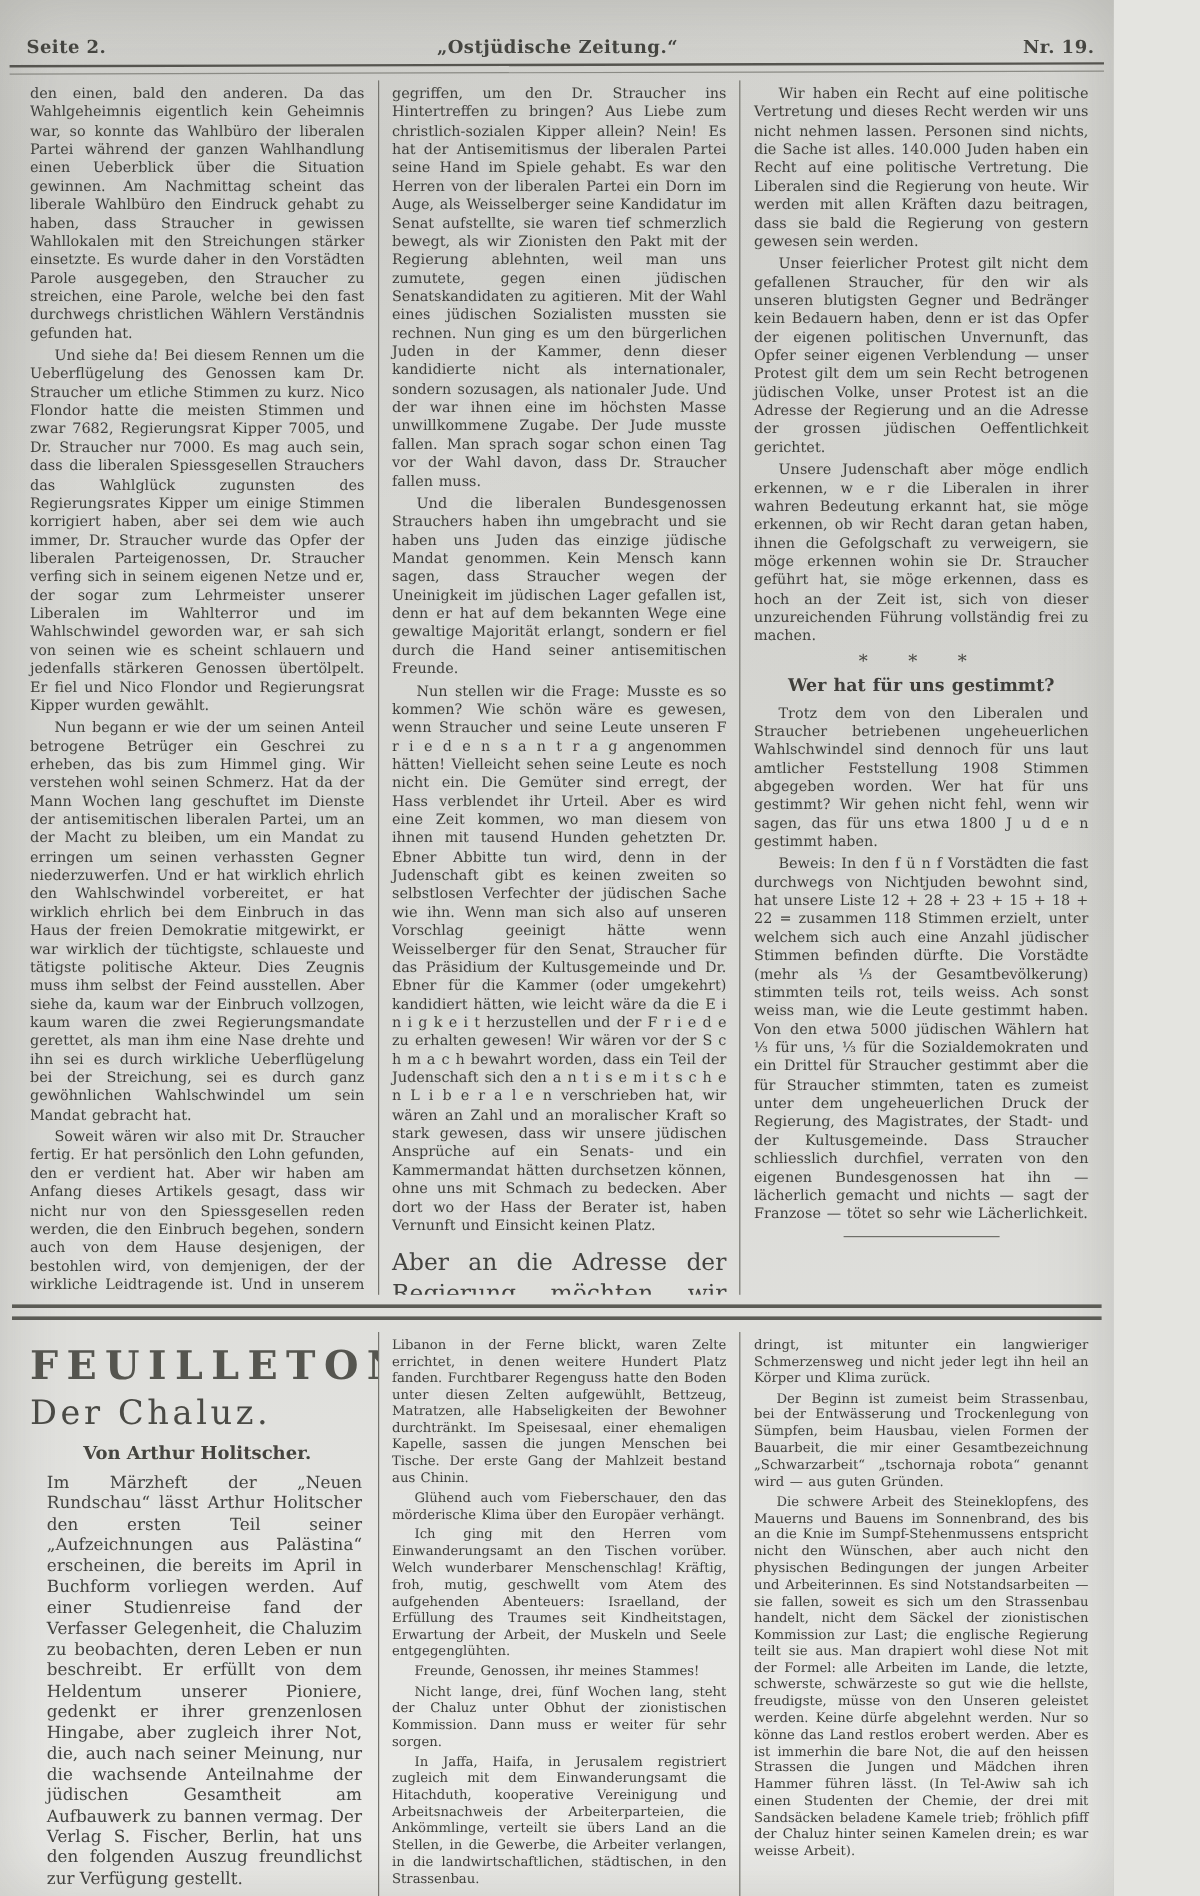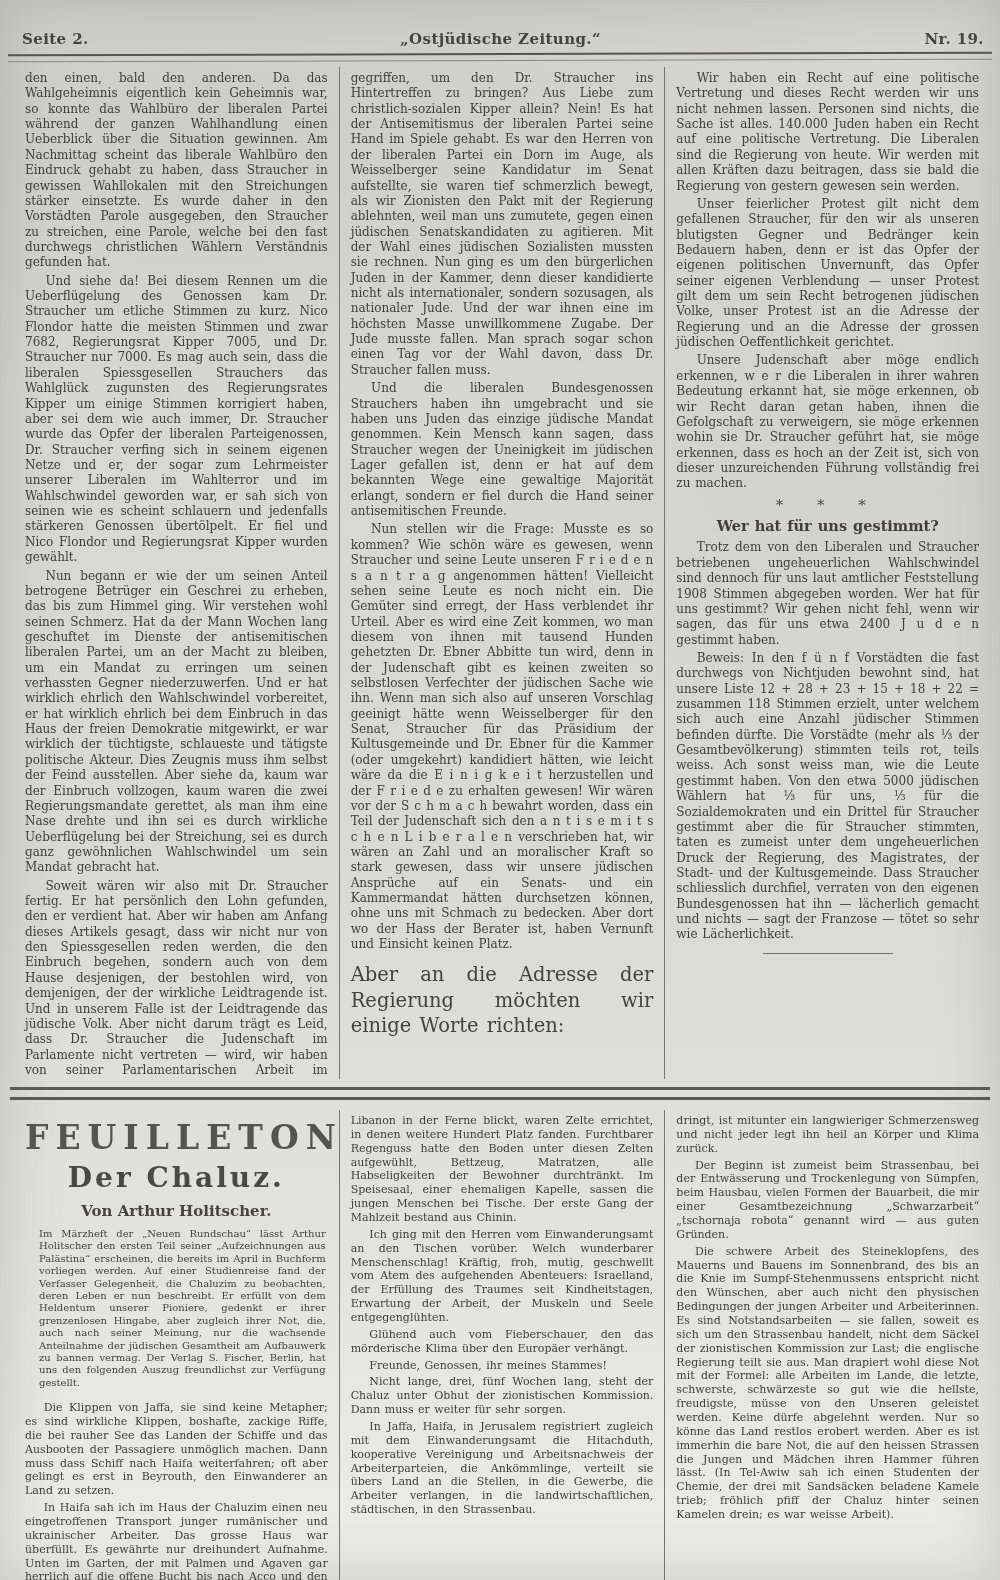--- a/index.html
+++ b/index.html
@@ -2,21 +2,21 @@
 <html><head>
 <meta charset="utf-8">
 <style>
   html,body{margin:0;padding:0;}
   body{
     width:1000px;height:1580px;
     font-family:"DejaVu Serif","Liberation Serif",serif;
     background:#e4e4e0;
   }
   .page{
-    position:relative;width:1000px;height:1580px;overflow:hidden;
+    position:relative;width:928px;height:1580px;overflow:hidden;
     color:#3d3d3a;
     background:
       radial-gradient(1200px 500px at 20% 8%, rgba(120,120,115,0.10), rgba(0,0,0,0) 60%),
       radial-gradient(900px 600px at 85% 30%, rgba(140,140,132,0.08), rgba(0,0,0,0) 55%),
       linear-gradient(180deg,#d6d6d2 0%,#d9d9d5 55%,#e3e3e0 80%,#ecece9 100%);
     box-shadow:inset 0 0 60px rgba(90,90,85,0.25);
   }
   
   .masthead{
     display:flex;justify-content:space-between;align-items:flex-end;
@@ -60,29 +60,29 @@
   .section-rule{
     margin:8px 10px 4px 10px;height:7px;
     border-top:3px solid #5b5b55;border-bottom:3px solid #5b5b55;
   }
   
   .feu-heading{
     font-size:33px;font-weight:bold;letter-spacing:7px;color:#55554f;
     margin:4px 0 4px 0;
   }
   .feu-title{
-    font-size:28px;font-weight:bold;letter-spacing:3px;text-align:center;
+    font-size:28px;font-weight:normal;letter-spacing:3px;text-align:left;
     color:#4a4a45;margin:0 0 8px 0;
   }
   .feu-byline{
     font-size:15px;font-weight:bold;text-align:center;margin:0 0 8px 0;
     color:#45443f;
   }
   .feu-intro{
-    font-size:10px;line-height:1.24;text-align:justify;
+    font-size:14px;line-height:1.24;text-align:justify;
     padding:0 2px 0 14px;margin-bottom:12px;color:#434340;
   }
   .cols-feu p{font-size:11px;line-height:1.26;}
 </style>
 </head>
 <body>
 
 <div class="page">
 
   <div class="masthead">
@@ -109,21 +109,21 @@
       <p class="subhead-large">Aber an die Adresse der Regierung möchten wir einige Worte richten:</p>
 
     </div>
 
     <div class="col">
       <p>Wir haben ein Recht auf eine politische Vertretung und dieses Recht werden wir uns nicht nehmen lassen. Personen sind nichts, die Sache ist alles. 140.000 Juden haben ein Recht auf eine politische Vertretung. Die Liberalen sind die Regierung von heute. Wir werden mit allen Kräften dazu beitragen, dass sie bald die Regierung von gestern gewesen sein werden.</p>
       <p>Unser feierlicher Protest gilt nicht dem gefallenen Straucher, für den wir als unseren blutigsten Gegner und Bedränger kein Bedauern haben, denn er ist das Opfer der eigenen politischen Unvernunft, das Opfer seiner eigenen Verblendung — unser Protest gilt dem um sein Recht betrogenen jüdischen Volke, unser Protest ist an die Adresse der Regierung und an die Adresse der grossen jüdischen Oeffentlichkeit gerichtet.</p>
       <p>Unsere Judenschaft aber möge endlich erkennen, w e r die Liberalen in ihrer wahren Bedeutung erkannt hat, sie möge erkennen, ob wir Recht daran getan haben, ihnen die Gefolgschaft zu verweigern, sie möge erkennen wohin sie Dr. Straucher geführt hat, sie möge erkennen, dass es hoch an der Zeit ist, sich von dieser unzureichenden Führung vollständig frei zu machen.</p>
       <p class="stars">* * *</p>
       <p class="subhead-bold">Wer hat für uns gestimmt?</p>
-      <p>Trotz dem von den Liberalen und Straucher betriebenen ungeheuerlichen Wahlschwindel sind dennoch für uns laut amtlicher Feststellung 1908 Stimmen abgegeben worden. Wer hat für uns gestimmt? Wir gehen nicht fehl, wenn wir sagen, das für uns etwa 2400 J u d e n gestimmt haben.</p>
+      <p>Trotz dem von den Liberalen und Straucher betriebenen ungeheuerlichen Wahlschwindel sind dennoch für uns laut amtlicher Feststellung 1908 Stimmen abgegeben worden. Wer hat für uns gestimmt? Wir gehen nicht fehl, wenn wir sagen, das für uns etwa 1800 J u d e n gestimmt haben.</p>
       <p>Beweis: In den f ü n f Vorstädten die fast durchwegs von Nichtjuden bewohnt sind, hat unsere Liste 12 + 28 + 23 + 15 + 18 + 22 = zusammen 118 Stimmen erzielt, unter welchem sich auch eine Anzahl jüdischer Stimmen befinden dürfte. Die Vorstädte (mehr als ⅓ der Gesamtbevölkerung) stimmten teils rot, teils weiss. Ach sonst weiss man, wie die Leute gestimmt haben. Von den etwa 5000 jüdischen Wählern hat ⅓ für uns, ⅓ für die Sozialdemokraten und ein Drittel für Straucher gestimmt aber die für Straucher stimmten, taten es zumeist unter dem ungeheuerlichen Druck der Regierung, des Magistrates, der Stadt- und der Kultusgemeinde. Dass Straucher schliesslich durchfiel, verraten von den eigenen Bundesgenossen hat ihn — lächerlich gemacht und nichts — sagt der Franzose — tötet so sehr wie Lächerlichkeit.</p>
       <div class="short-divider"></div>
 
     </div>
 
   </div>
 
   <div class="section-rule"></div>
 
   <div class="cols cols-feu">
@@ -132,22 +132,22 @@
       <div class="feu-heading">FEUILLETON.</div>
       <div class="feu-title">Der Chaluz.</div>
       <div class="feu-byline">Von Arthur Holitscher.</div>
       <div class="feu-intro">Im Märzheft der „Neuen Rundschau“ lässt Arthur Holitscher den ersten Teil seiner „Aufzeichnungen aus Palästina“ erscheinen, die bereits im April in Buchform vorliegen werden. Auf einer Studienreise fand der Verfasser Gelegenheit, die Chaluzim zu beobachten, deren Leben er nun beschreibt. Er erfüllt von dem Heldentum unserer Pioniere, gedenkt er ihrer grenzenlosen Hingabe, aber zugleich ihrer Not, die, auch nach seiner Meinung, nur die wachsende Anteilnahme der jüdischen Gesamtheit am Aufbauwerk zu bannen vermag. Der Verlag S. Fischer, Berlin, hat uns den folgenden Auszug freundlichst zur Verfügung gestellt.</div>
       <p>Die Klippen von Jaffa, sie sind keine Metapher; es sind wirkliche Klippen, boshafte, zackige Riffe, die bei rauher See das Landen der Schiffe und das Ausbooten der Passagiere unmöglich machen. Dann muss dass Schiff nach Haifa weiterfahren; oft aber gelingt es erst in Beyrouth, den Einwanderer an Land zu setzen.</p>
       <p>In Haifa sah ich im Haus der Chaluzim einen neu eingetroffenen Transport junger rumänischer und ukrainischer Arbeiter. Das grosse Haus war überfüllt. Es gewährte nur dreihundert Aufnahme. Unten im Garten, der mit Palmen und Agaven gar herrlich auf die offene Bucht bis nach Acco und den blauen</p>
     </div>
 
     <div class="col">
       <p class="noindent">Libanon in der Ferne blickt, waren Zelte errichtet, in denen weitere Hundert Platz fanden. Furchtbarer Regenguss hatte den Boden unter diesen Zelten aufgewühlt, Bettzeug, Matratzen, alle Habseligkeiten der Bewohner durchtränkt. Im Speisesaal, einer ehemaligen Kapelle, sassen die jungen Menschen bei Tische. Der erste Gang der Mahlzeit bestand aus Chinin.</p>
+      <p>Glühend auch vom Fieberschauer, den das mörderische Klima über den Europäer verhängt.</p>
       <p>Ich ging mit den Herren vom Einwanderungsamt an den Tischen vorüber. Welch wunderbarer Menschenschlag! Kräftig, froh, mutig, geschwellt vom Atem des aufgehenden Abenteuers: Israelland, der Erfüllung des Traumes seit Kindheitstagen, Erwartung der Arbeit, der Muskeln und Seele entgegenglühten.</p>
-      <p>Glühend auch vom Fieberschauer, den das mörderische Klima über den Europäer verhängt.</p>
       <p>Freunde, Genossen, ihr meines Stammes!</p>
       <p>Nicht lange, drei, fünf Wochen lang, steht der Chaluz unter Obhut der zionistischen Kommission. Dann muss er weiter für sehr sorgen.</p>
       <p>In Jaffa, Haifa, in Jerusalem registriert zugleich mit dem Einwanderungsamt die Hitachduth, kooperative Vereinigung und Arbeitsnachweis der Arbeiterparteien, die Ankömmlinge, verteilt sie übers Land an die Stellen, in die Gewerbe, die Arbeiter verlangen, in die landwirtschaftlichen, städtischen, in den Strassenbau.</p>
 
     </div>
 
     <div class="col">
       <p class="noindent">dringt, ist mitunter ein langwieriger Schmerzensweg und nicht jeder legt ihn heil an Körper und Klima zurück.</p>
       <p>Der Beginn ist zumeist beim Strassenbau, bei der Entwässerung und Trockenlegung von Sümpfen, beim Hausbau, vielen Formen der Bauarbeit, die mir einer Gesamtbezeichnung „Schwarzarbeit“ „tschornaja robota“ genannt wird — aus guten Gründen.</p>
       <p>Die schwere Arbeit des Steineklopfens, des Mauerns und Bauens im Sonnenbrand, des bis an die Knie im Sumpf-Stehenmussens entspricht nicht den Wünschen, aber auch nicht den physischen Bedingungen der jungen Arbeiter und Arbeiterinnen. Es sind Notstandsarbeiten — sie fallen, soweit es sich um den Strassenbau handelt, nicht dem Säckel der zionistischen Kommission zur Last; die englische Regierung teilt sie aus. Man drapiert wohl diese Not mit der Formel: alle Arbeiten im Lande, die letzte, schwerste, schwärzeste so gut wie die hellste, freudigste, müsse von den Unseren geleistet werden. Keine dürfe abgelehnt werden. Nur so könne das Land restlos erobert werden. Aber es ist immerhin die bare Not, die auf den heissen Strassen die Jungen und Mädchen ihren Hammer führen lässt. (In Tel-Awiw sah ich einen Studenten der Chemie, der drei mit Sandsäcken beladene Kamele trieb; fröhlich pfiff der Chaluz hinter seinen Kamelen drein; es war weisse Arbeit).</p>

